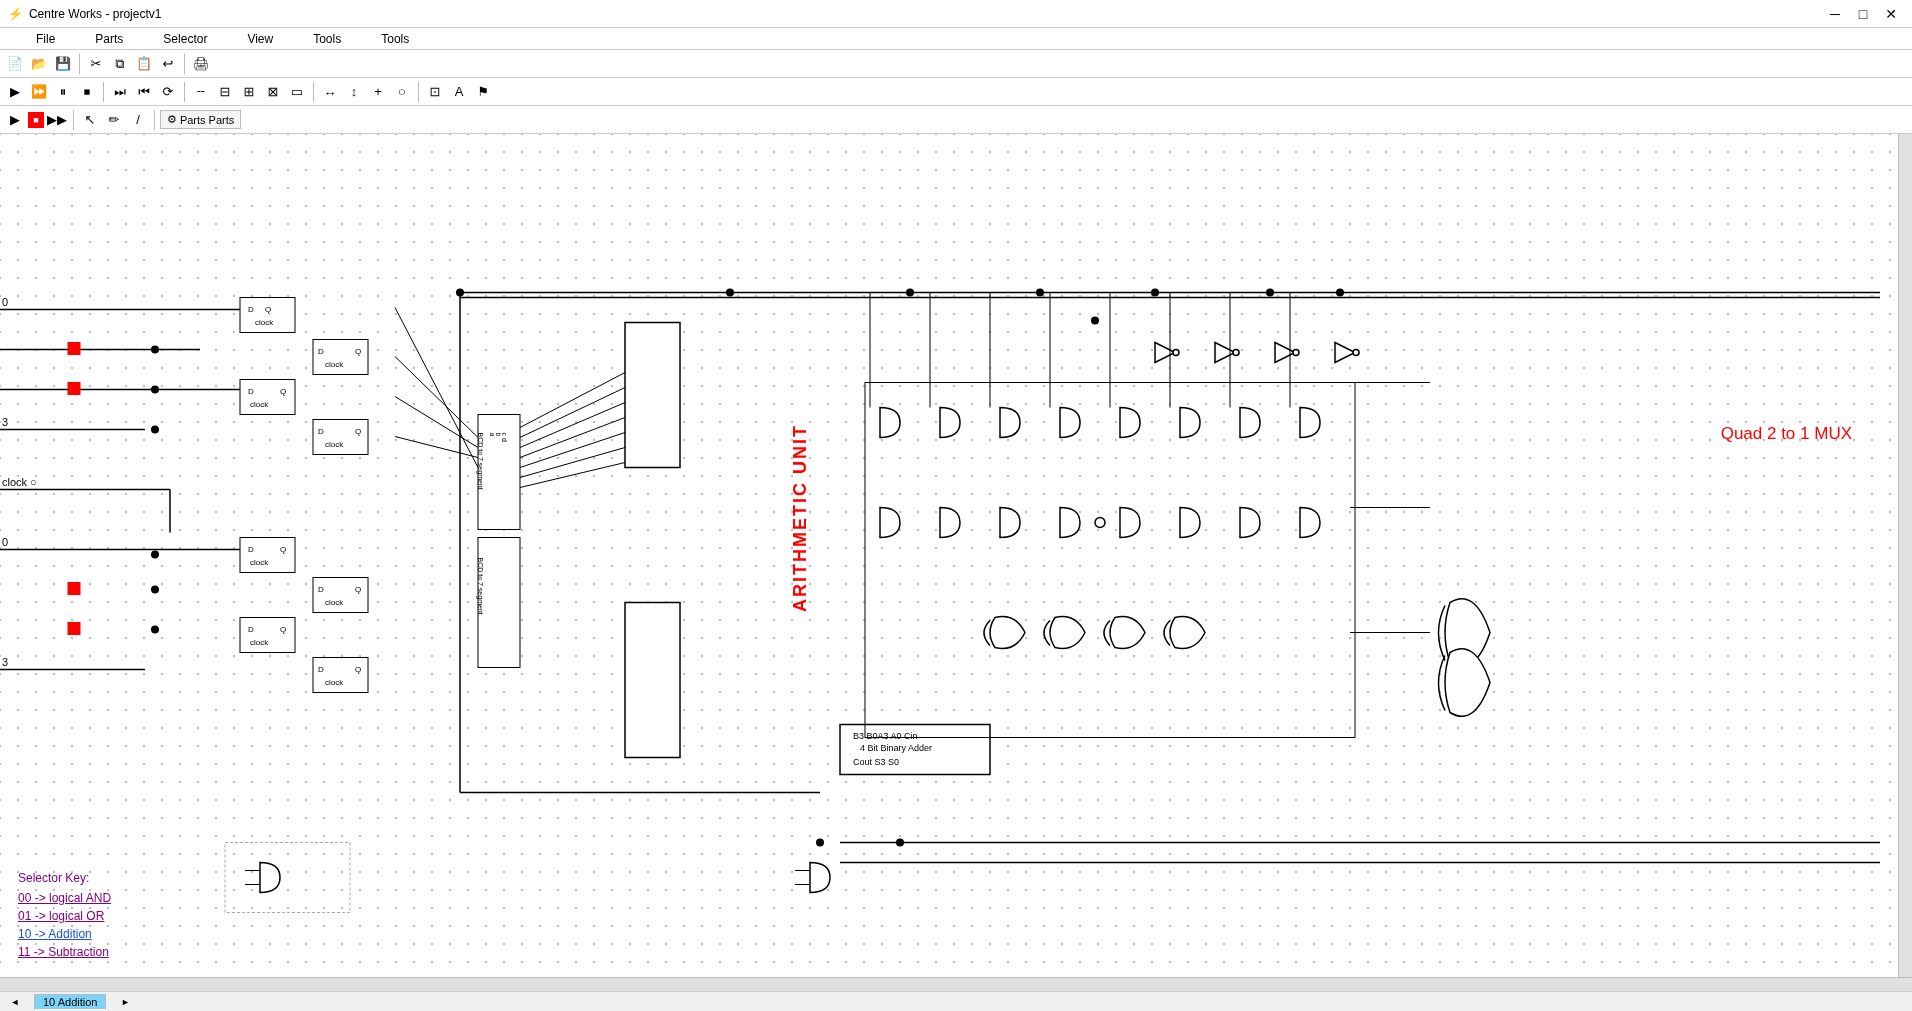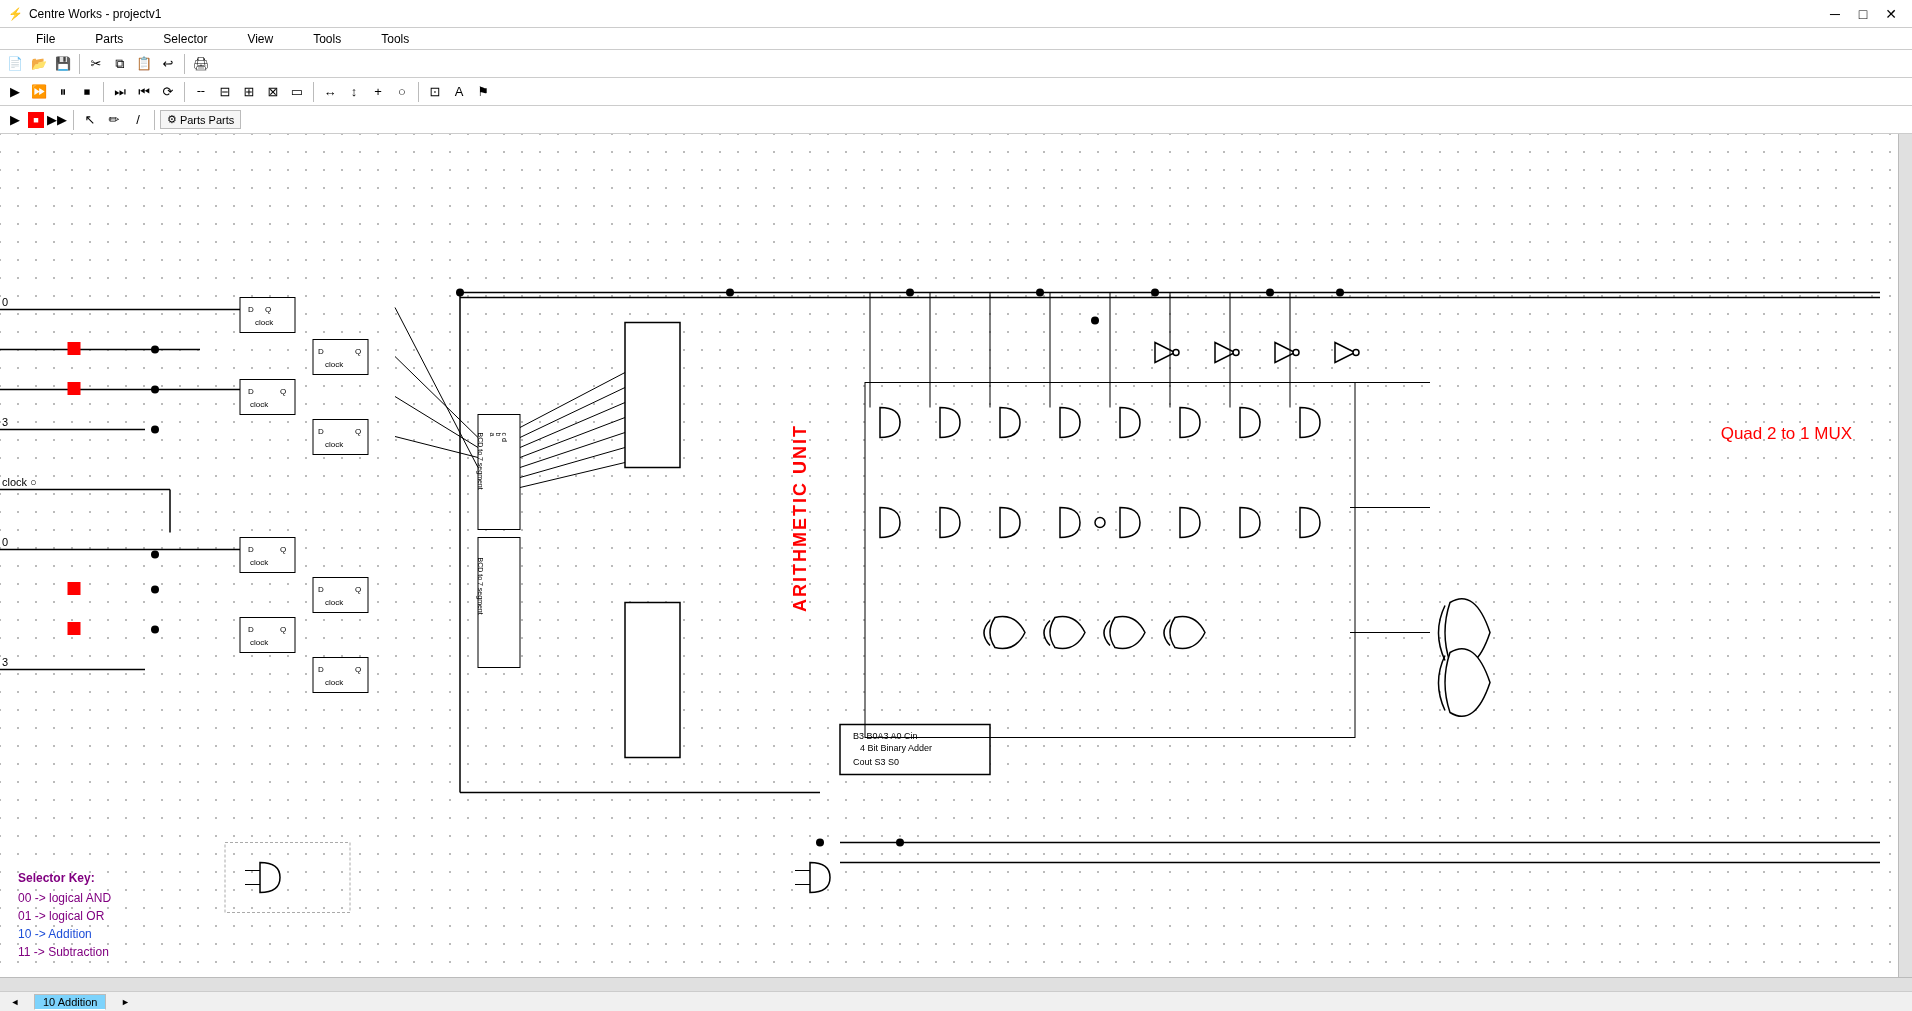--- a/index.html
+++ b/index.html
@@ -116,22 +116,22 @@
     }
     .status-tab.active { background: #7dd3fc; border-bottom-color: #fff; }
 
     
     .selector-key {
       position: absolute;
       bottom: 30px;
       left: 18px;
       font-size: 12px;
     }
-    .selector-key-title { font-weight: bold; color: #800080; margin-bottom: 4px; }
-    .selector-key-item { color: #800080; line-height: 18px; }
+    .selector-key-title { font-weight: normal; color: #800080; margin-bottom: 4px; }
+    .selector-key-item { color: #800080; line-height: 18px; text-decoration: underline; }
     .selector-key-item.addition { color: #1d4ed8; font-weight: normal; }
 
     
     .arithmetic-unit-label {
       position: absolute;
       top: 290px;
       left: 790px;
       font-size: 18px;
       font-weight: bold;
       color: red;

